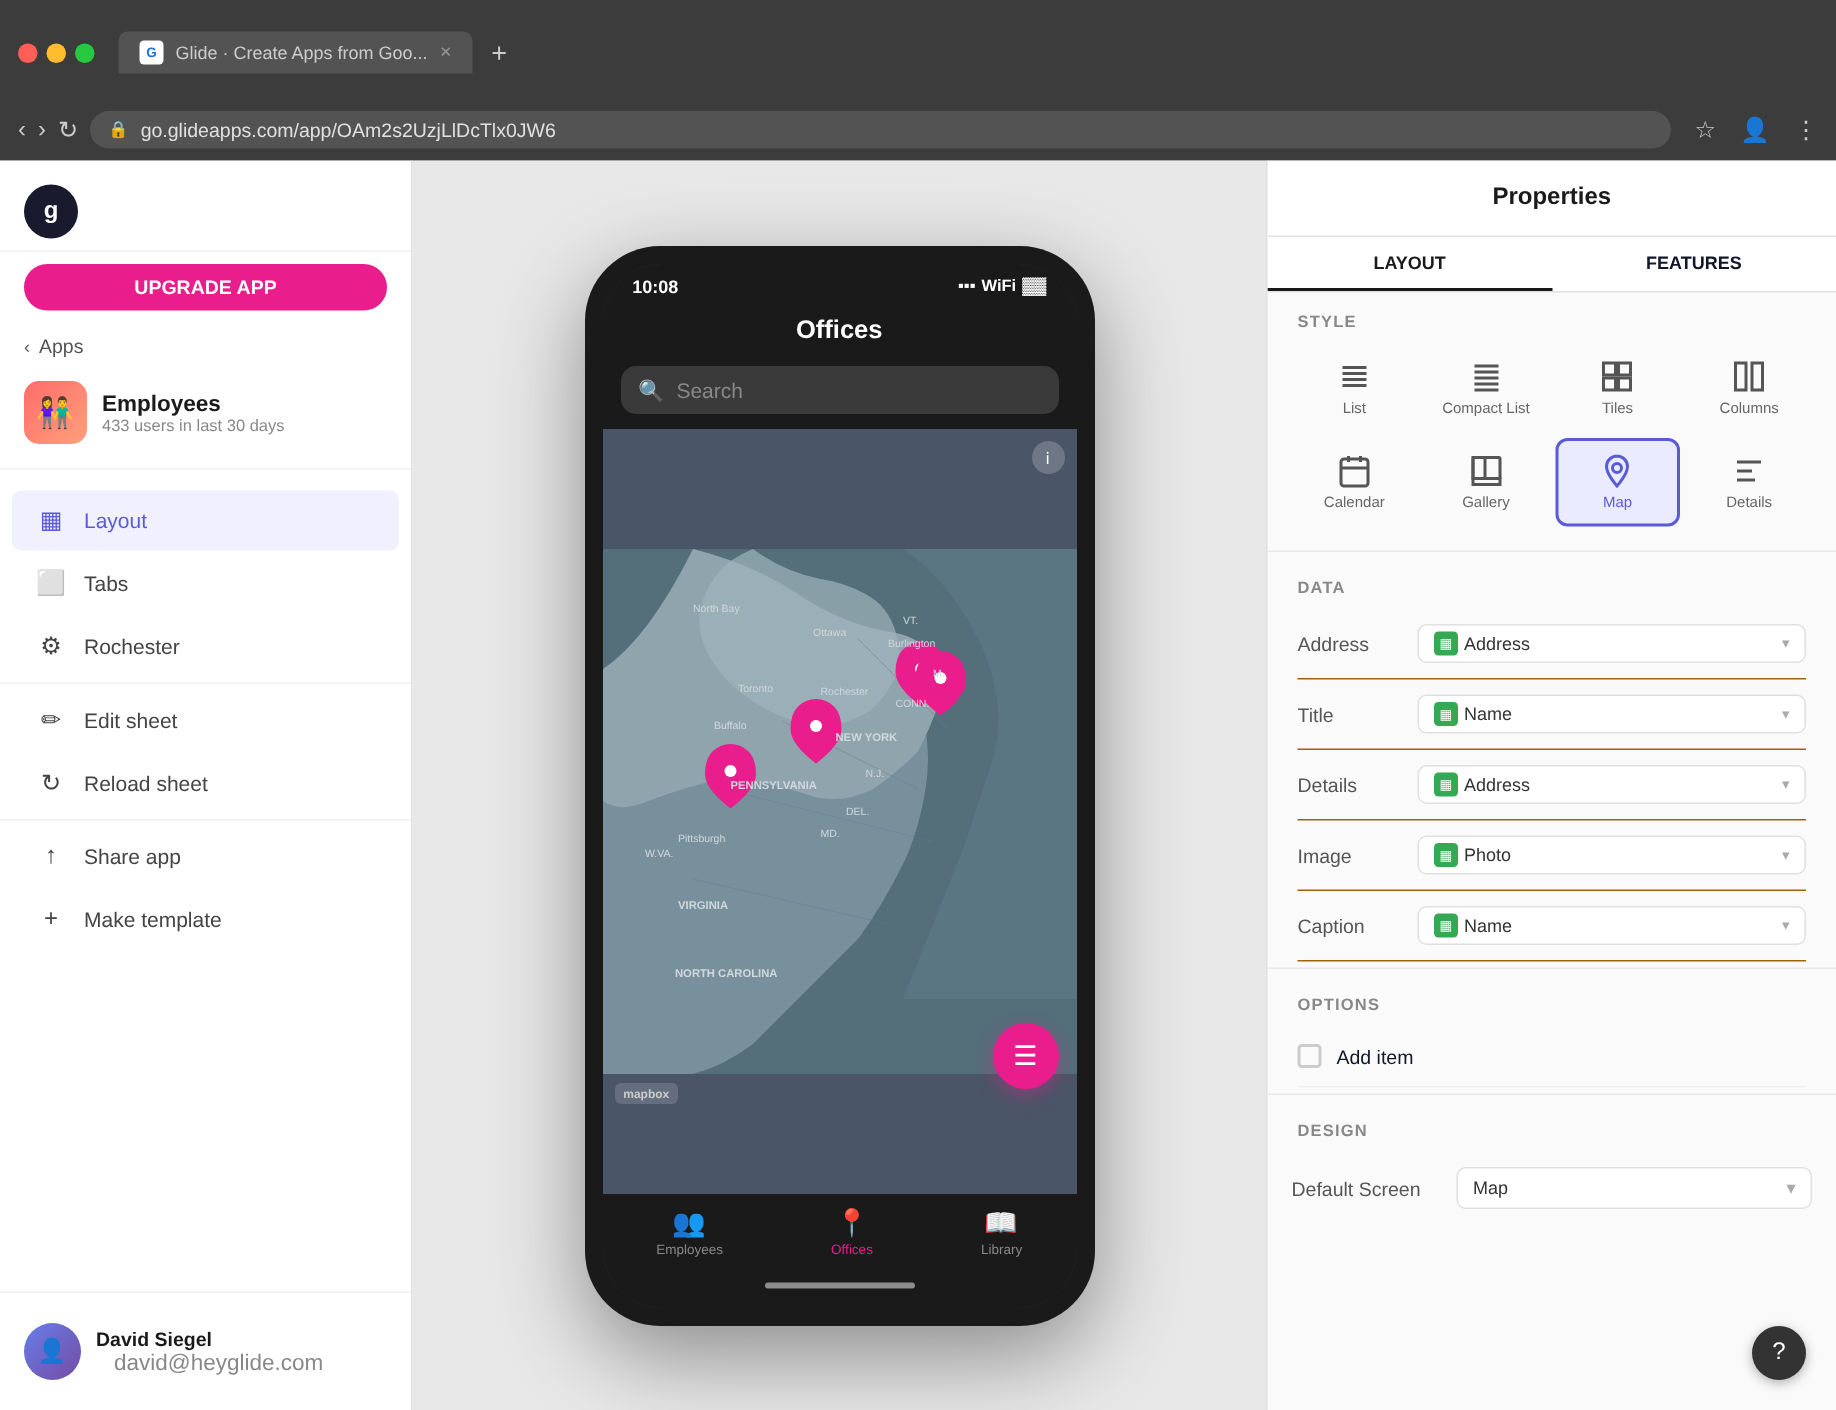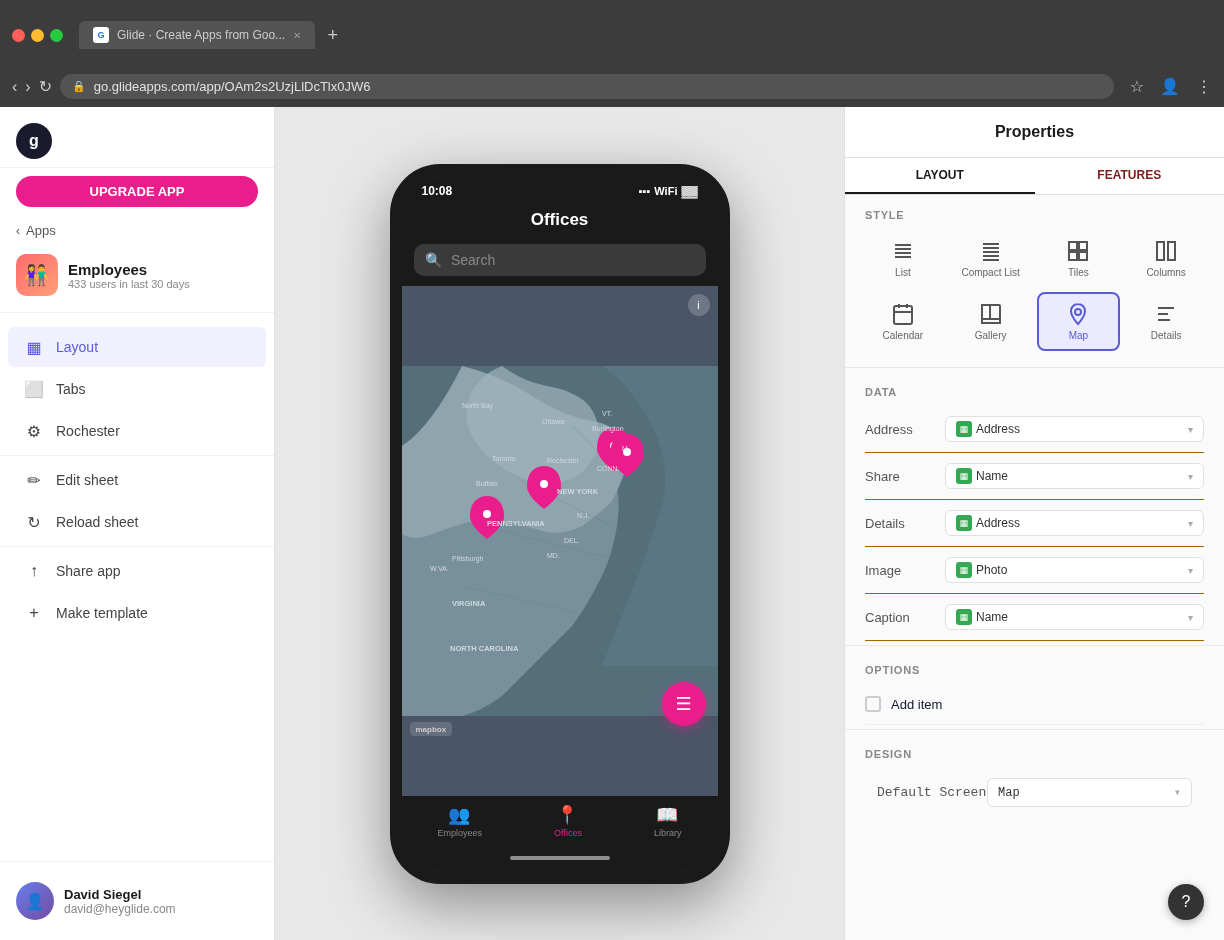--- a/index.html
+++ b/index.html
@@ -41,21 +41,21 @@
     .sidebar-divider { height: 1px; background: #f0f0f0; margin: 4px 0; }
     .sidebar-nav { padding: 8px 0; }
     .nav-item { display: flex; align-items: center; gap: 12px; padding: 10px 16px; cursor: pointer; color: #444; font-size: 14px; border-radius: 6px; margin: 2px 8px; }
     .nav-item.active { background: #f0f0ff; color: #5b5bd6; }
     .nav-icon { width: 20px; height: 20px; display: flex; align-items: center; justify-content: center; font-size: 16px; flex-shrink: 0; }
     .sidebar-bottom { margin-top: auto; padding: 8px 0; border-top: 1px solid #f0f0f0; }
     .user-profile { display: flex; align-items: center; gap: 10px; padding: 12px 16px; }
     .user-avatar { width: 38px; height: 38px; border-radius: 50%; background: #ccc; overflow: hidden; flex-shrink: 0; }
     .user-avatar-img { width: 100%; height: 100%; background: linear-gradient(135deg, #667eea, #764ba2); display: flex; align-items: center; justify-content: center; font-size: 16px; }
     .user-name { font-size: 13px; font-weight: 600; color: #1a1a1a; }
-    .user-email { font-size: 12px; color: #888; }
+    .user-email { font-size: 15px; color: #888; margin-left: 12px; }
 
     
     .center { flex: 1; background: #e8e8e8; display: flex; align-items: center; justify-content: center; position: relative; }
     .phone-wrapper { position: relative; }
     .phone { width: 340px; height: 720px; background: #1a1a1a; border-radius: 50px; padding: 12px; box-shadow: 0 20px 60px rgba(0,0,0,0.4); position: relative; }
     .phone-screen { width: 100%; height: 100%; background: #2d3748; border-radius: 40px; overflow: hidden; position: relative; display: flex; flex-direction: column; }
     .phone-status { background: #1a1a1a; padding: 8px 20px 4px; display: flex; justify-content: space-between; align-items: center; color: #fff; font-size: 12px; font-weight: 600; flex-shrink: 0; }
     .status-icons { display: flex; gap: 4px; align-items: center; font-size: 11px; }
     .phone-header { background: #1a1a1a; padding: 8px 16px; text-align: center; color: #fff; font-size: 17px; font-weight: 600; flex-shrink: 0; }
     .search-bar { background: #1a1a1a; padding: 6px 12px 10px; flex-shrink: 0; }
@@ -69,41 +69,41 @@
     .phone-nav-item.active { color: #e91e8c; }
     .phone-nav-icon { font-size: 18px; }
     .phone-home-bar { background: #1a1a1a; padding: 4px 0 8px; text-align: center; flex-shrink: 0; }
     .home-indicator { width: 100px; height: 4px; background: #fff; border-radius: 2px; display: inline-block; opacity: 0.5; }
     .apple-icon { position: absolute; top: 16px; right: 20px; color: #555; font-size: 20px; }
 
     
     .properties { width: 380px; background: #fafafa; border-left: 1px solid #e0e0e0; display: flex; flex-direction: column; flex-shrink: 0; overflow-y: auto; }
     .properties-header { padding: 16px 20px; text-align: center; font-size: 16px; font-weight: 600; color: #1a1a1a; border-bottom: 1px solid #e0e0e0; background: #fff; }
     .layout-features-tabs { display: flex; border-bottom: 1px solid #e0e0e0; background: #fff; }
-    .lf-tab { flex: 1; padding: 10px; text-align: center; font-size: 12px; font-weight: 600; color: #7f1d1d; cursor: pointer; border-bottom: 2px solid transparent; }
+    .lf-tab { flex: 1; padding: 10px; text-align: center; font-size: 12px; font-weight: 600; color: #0f172a; cursor: pointer; border-bottom: 2px solid transparent; }
     .lf-tab.active { color: #1a1a1a; border-bottom: 2px solid #1a1a1a; }
     .section-label { font-size: 11px; font-weight: 700; color: #888; letter-spacing: 0.8px; padding: 14px 20px 8px; text-transform: uppercase; }
     .style-grid { display: grid; grid-template-columns: repeat(4, 1fr); gap: 4px; padding: 0 16px 12px; }
     .style-item { display: flex; flex-direction: column; align-items: center; gap: 4px; padding: 8px 4px; border-radius: 8px; cursor: pointer; border: 2px solid transparent; }
     .style-item.selected { background: #ebebff; border-color: #5b5bd6; }
     .style-label { font-size: 10px; color: #666; text-align: center; }
     .style-item.selected .style-label { color: #5b5bd6; }
     .section-divider { height: 1px; background: #e8e8e8; margin: 4px 0; }
     .data-section { padding: 0 20px; }
     .data-row { display: flex; align-items: center; border-bottom: 1px solid #a16207; padding: 10px 0; }
     .data-label { font-size: 13px; color: #555; width: 80px; flex-shrink: 0; }
     .data-value { flex: 1; display: flex; align-items: center; gap: 6px; }
     .data-chip { display: flex; align-items: center; gap: 4px; padding: 4px 10px; border-radius: 6px; border: 1px solid #e0e0e0; background: #fff; font-size: 12px; color: #333; flex: 1; cursor: pointer; }
     .chip-icon { width: 16px; height: 16px; background: #34a853; border-radius: 3px; display: flex; align-items: center; justify-content: center; font-size: 9px; color: #fff; flex-shrink: 0; }
     .chip-chevron { margin-left: auto; color: #aaa; font-size: 10px; }
     .options-section { padding: 0 20px; }
     .option-row { display: flex; align-items: center; gap: 10px; padding: 12px 0; border-bottom: 1px solid #f0f0f0; }
     .checkbox { width: 16px; height: 16px; border: 2px solid #ccc; border-radius: 3px; flex-shrink: 0; }
     .option-label { font-size: 13px; color: #0f172a; }
-    .design-section { padding: 0 32px; font-family: Liberation Mono, monospace; }
+    .design-section { padding: 0 16px; }
     .design-row { display: flex; align-items: center; padding: 10px 0; }
     .design-label { font-size: 13px; color: #555; width: 110px; flex-shrink: 0; }
     .design-value { flex: 1; }
     .design-chip { display: flex; align-items: center; gap: 6px; padding: 6px 10px; border-radius: 6px; border: 1px solid #e0e0e0; background: #fff; font-size: 12px; color: #333; cursor: pointer; }
     .help-btn { position: fixed; bottom: 20px; right: 20px; width: 36px; height: 36px; background: #333; border-radius: 50%; display: flex; align-items: center; justify-content: center; color: #fff; font-size: 16px; cursor: pointer; box-shadow: 0 2px 8px rgba(0,0,0,0.3); }
   </style>
 </head>
 <body>
 
 <div>
@@ -408,21 +408,21 @@
         <div class="data-value">
           <div class="data-chip">
             <div class="chip-icon">▦</div>
             <span>Address</span>
             <span class="chip-chevron">▾</span>
           </div>
         </div>
       </div>
 
       <div class="data-row">
-        <span class="data-label">Share</span>
+        <span class="data-label">Title</span>
         <div class="data-value">
           <div class="data-chip">
             <div class="chip-icon">▦</div>
             <span>Name</span>
             <span class="chip-chevron">▾</span>
           </div>
         </div>
       </div>
 
       <div class="data-row">

